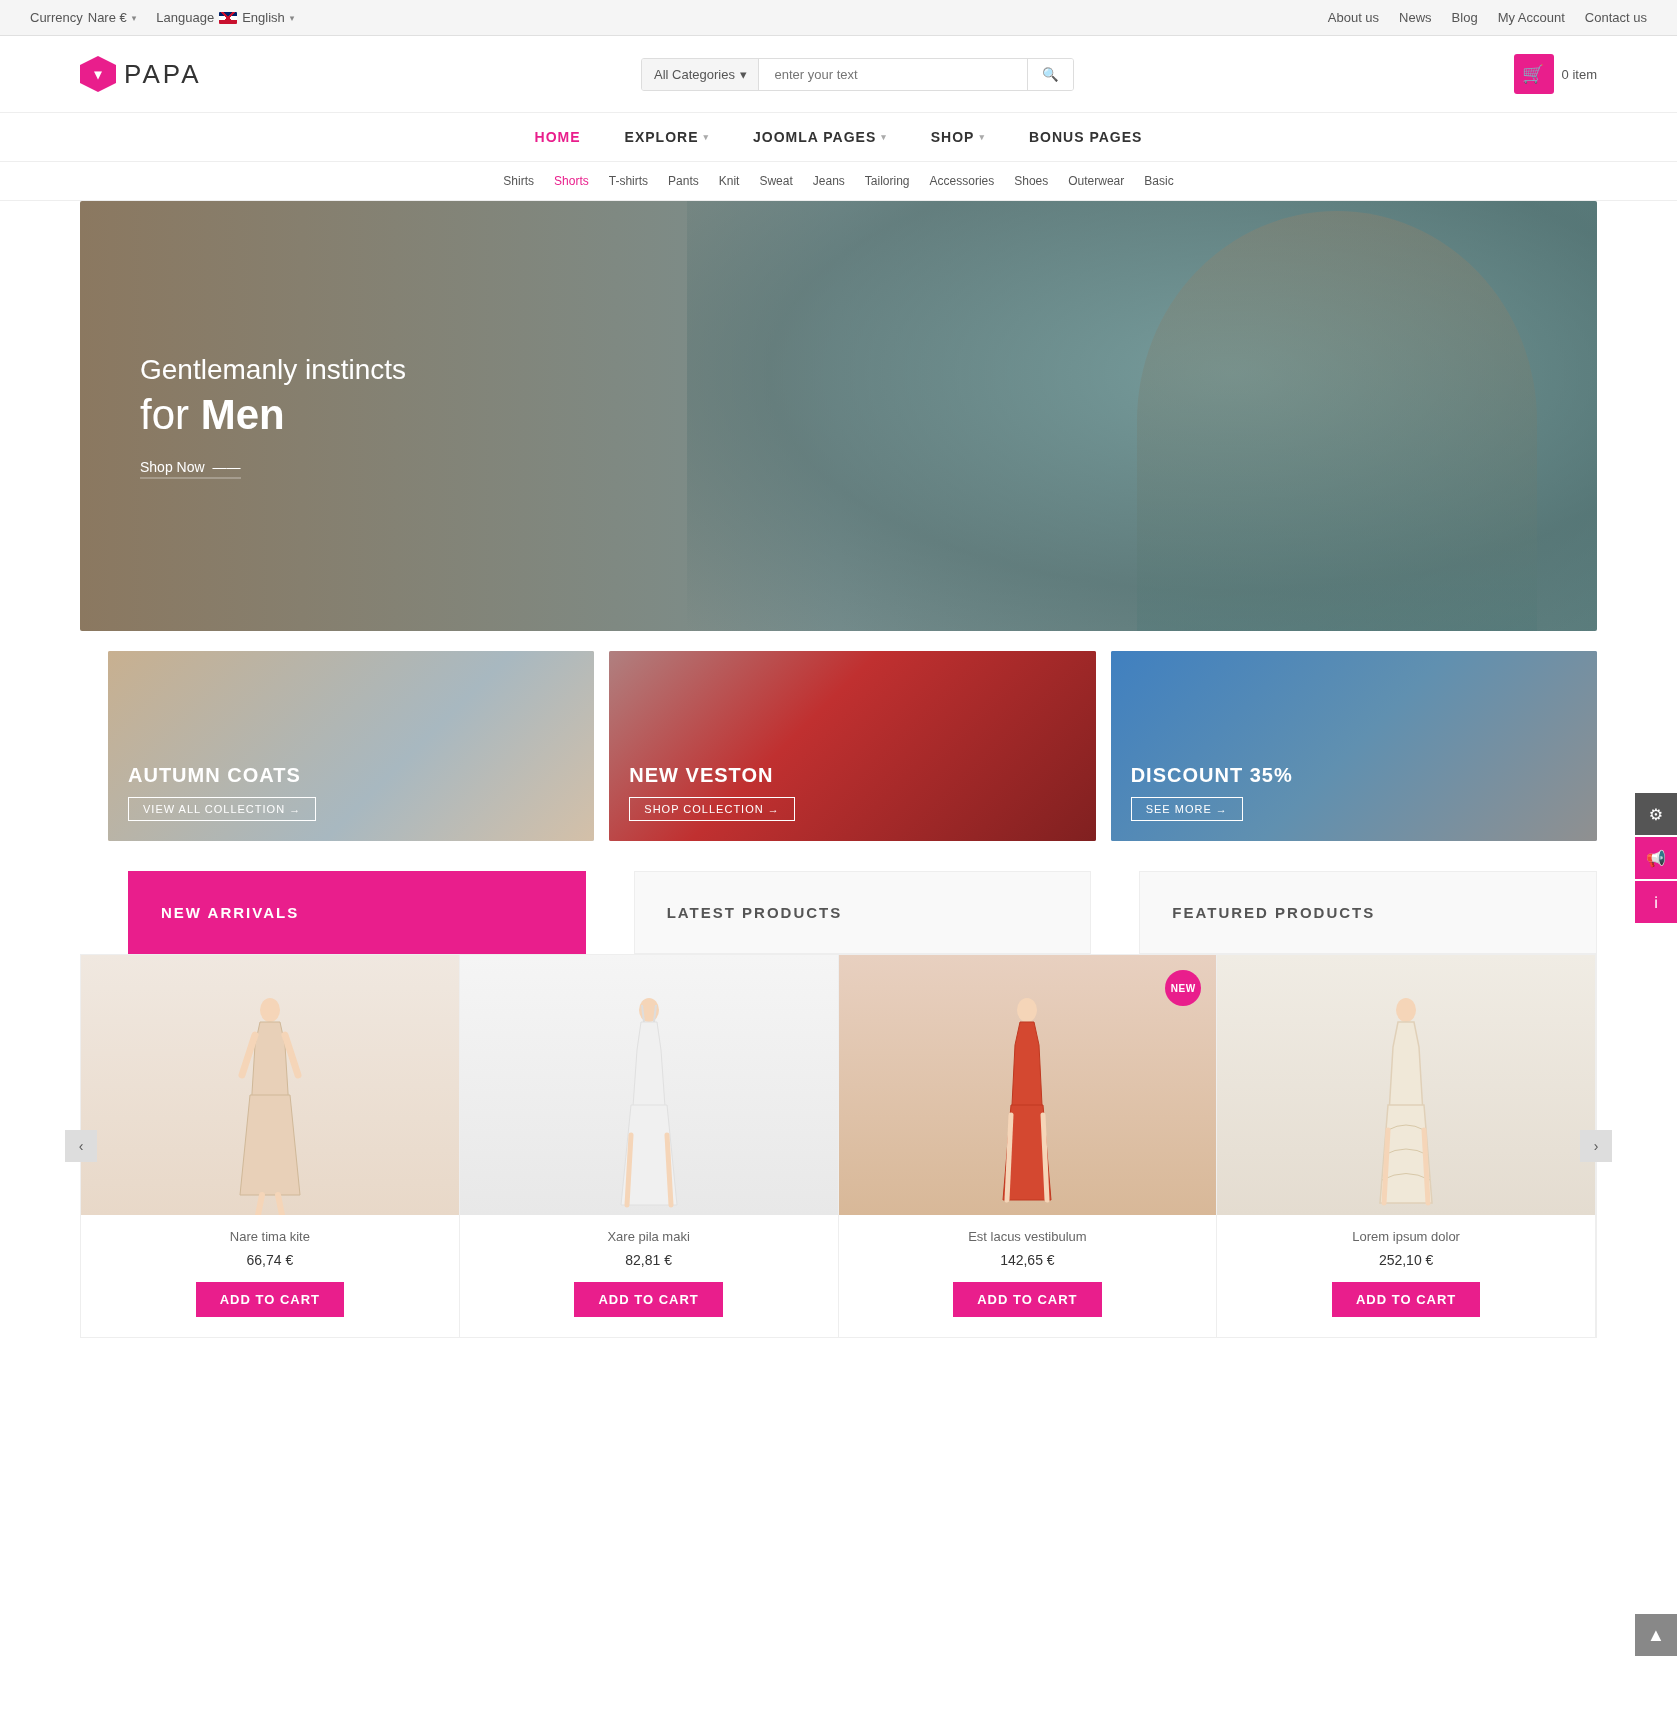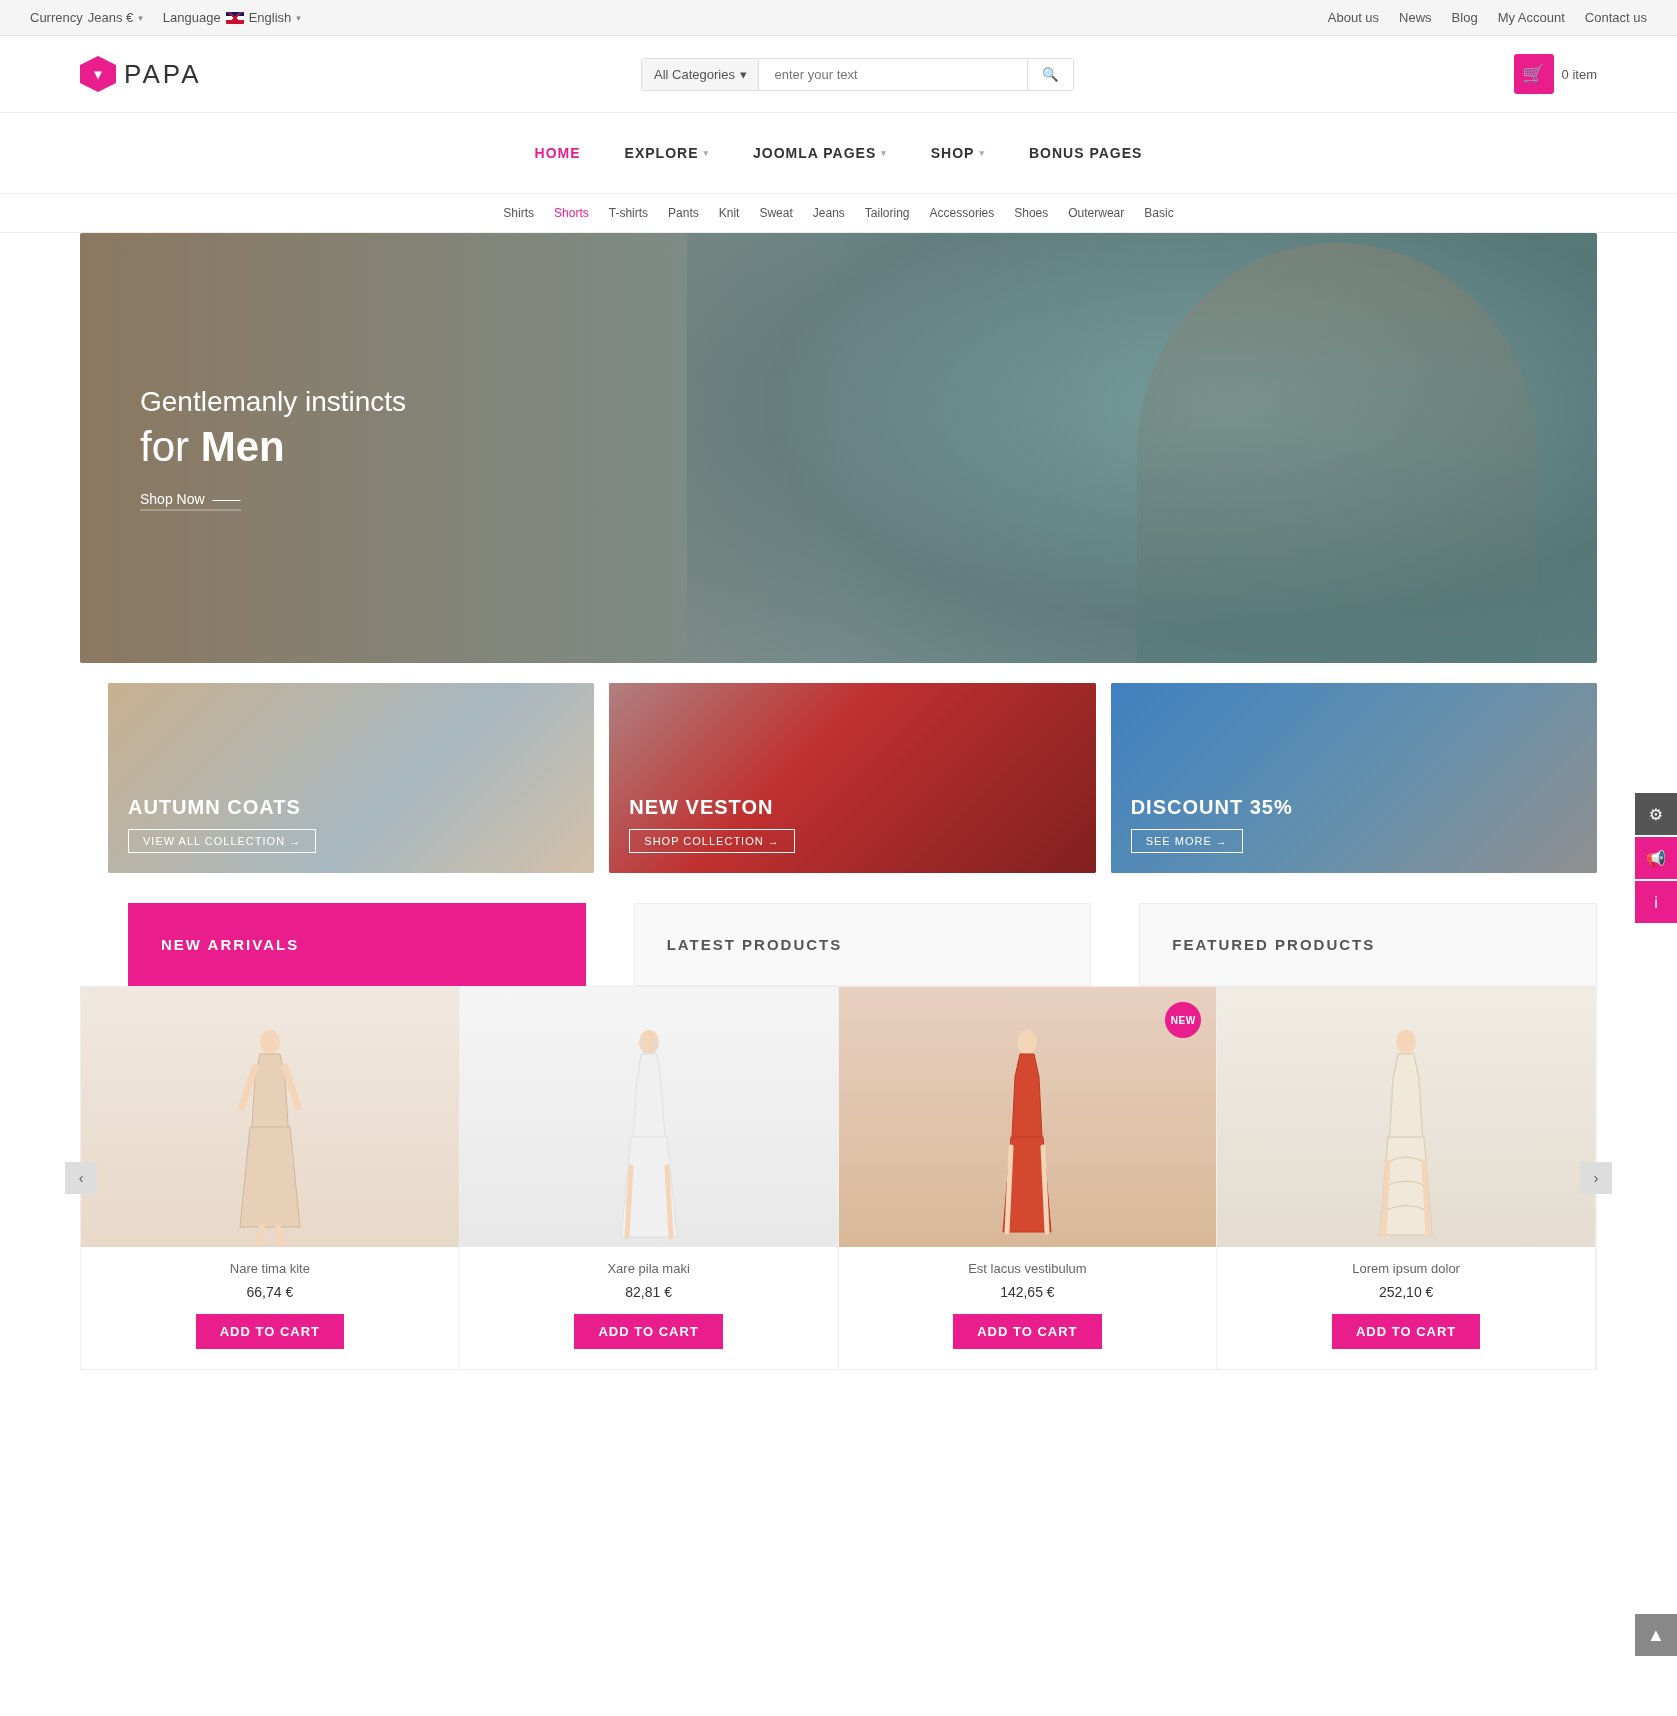--- a/index.html
+++ b/index.html
@@ -114,21 +114,21 @@
     }
 
     
     .main-nav {
       background: #fff;
       border-top: 1px solid #eee;
       border-bottom: 1px solid #eee;
       display: flex;
       align-items: center;
       justify-content: center;
-      padding: 16px;
+      padding: 0;
     }
     .nav-item {
       padding: 16px 22px;
       font-size: 14px;
       font-weight: 600;
       color: #333;
       text-decoration: none;
       letter-spacing: 1px;
       cursor: pointer;
       display: flex; align-items: center; gap: 5px;
@@ -342,21 +342,21 @@
     }
     svg.dress-svg { width: 80px; height: 220px; }
   </style>
 </head>
 <body>
 
 <div class="top-bar">
   <div class="top-bar-left">
     <div class="top-bar-item">
       <span>Currency</span>
-      <span>Jeans €</span>
+      <span>Nare €</span>
       <span class="chevron-down">▾</span>
     </div>
     <div class="top-bar-item">
       <span>Language</span>
       <span class="flag"></span>
       <span>English</span>
       <span class="chevron-down">▾</span>
     </div>
   </div>
   <div class="top-bar-right">

